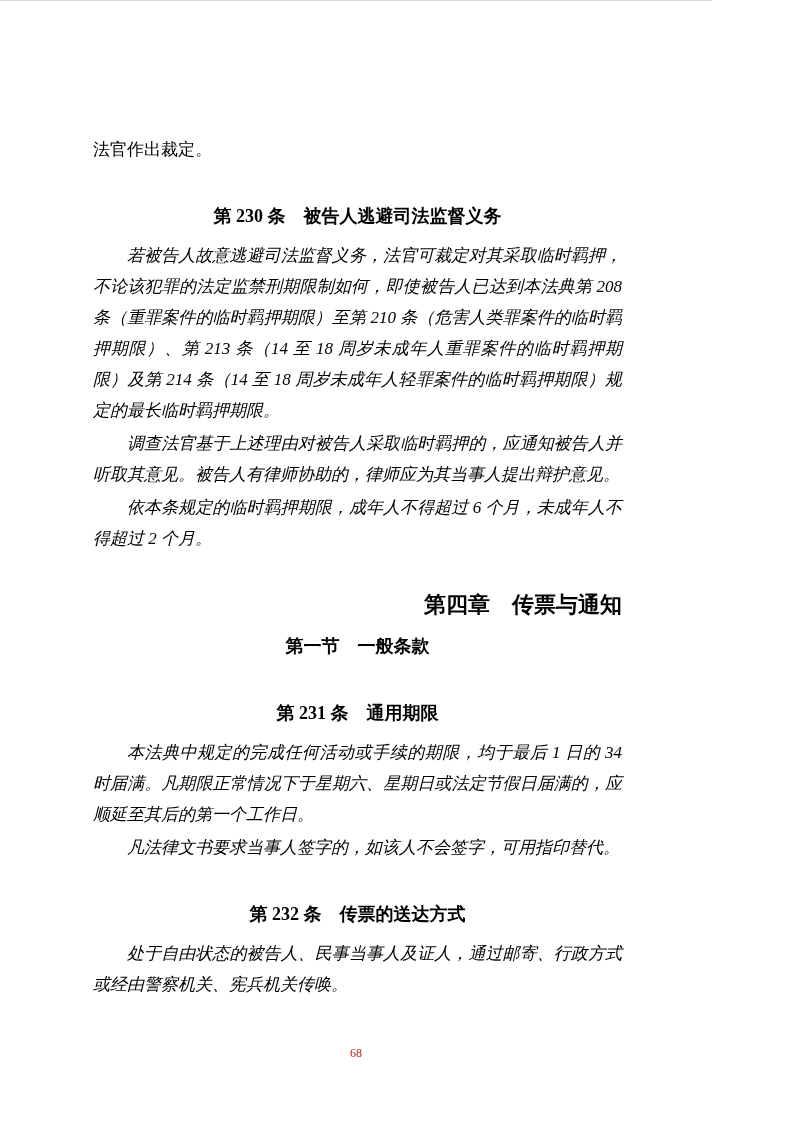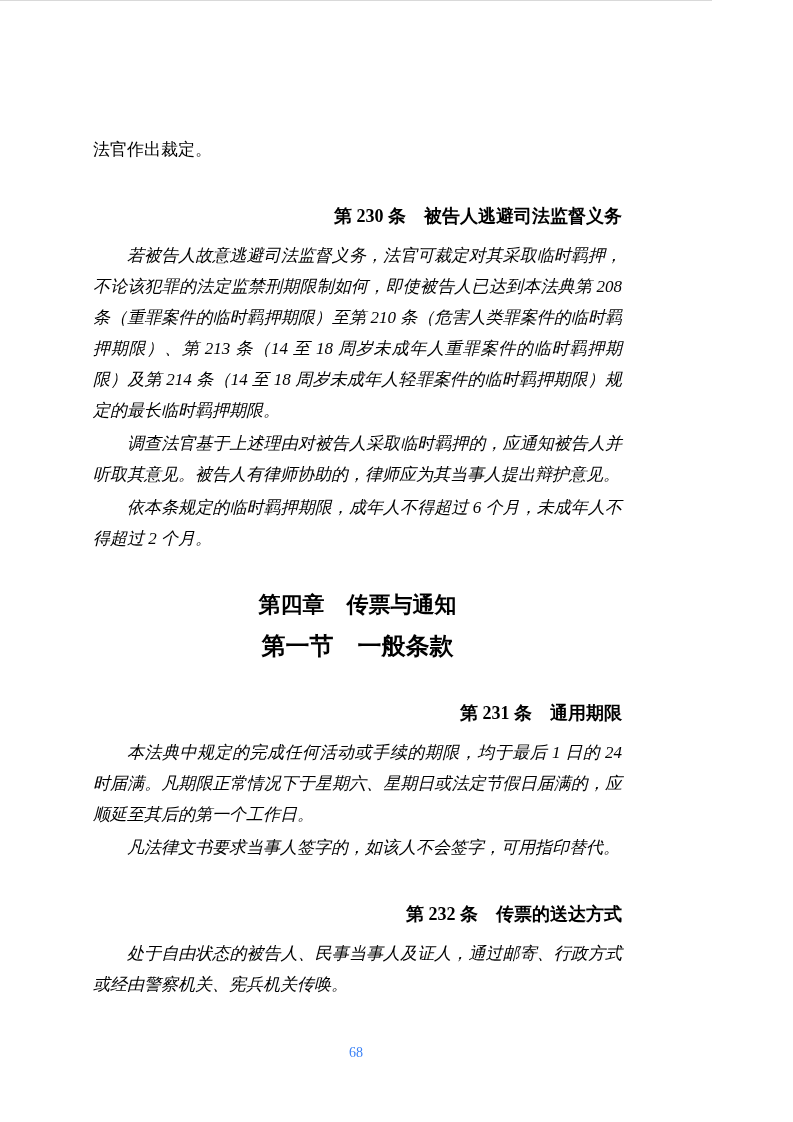--- a/index.html
+++ b/index.html
@@ -30,45 +30,45 @@
   p.continuation {
     margin: 0;
     text-align: justify;
     text-indent: 0;
   }
   .article-heading {
     font-size: 18px;
     font-weight: bold;
     line-height: 31px;
     margin: 36px 0 8px 0;
-    text-align: right;
+    text-align: center;
   }
   .chapter-heading {
     font-size: 22px;
     font-weight: bold;
     line-height: 36px;
-    text-align: center;
+    text-align: right;
     margin: 33px 0 0 0;
   }
   .section-heading {
-    font-size: 24px;
+    font-size: 18px;
     font-weight: bold;
     line-height: 31px;
     text-align: center;
     margin: 8px 0 0 0;
   }
   .page-number {
     position: absolute;
     left: 0;
     right: 0;
     bottom: 60px;
     text-align: center;
-    font-size: 14px;
+    font-size: 12px;
     line-height: 18px;
-    color: #3b82f6;
+    color: #b91c1c;
   }
 </style>
 </head>
 <body>
 
 <div class="page">
 
   <p class="continuation">法官作出裁定。</p>
 
   <div class="article-heading">第 230 条　被告人逃避司法监督义务</div>
@@ -79,21 +79,21 @@
 
 
   <p class="body-para">依本条规定的临时羁押期限，成年人不得超过 6 个月，未成年人不得超过 2 个月。</p>
 
   <div class="chapter-heading">第四章　传票与通知</div>
 
   <div class="section-heading">第一节　一般条款</div>
 
   <div class="article-heading">第 231 条　通用期限</div>
 
-  <p class="body-para">本法典中规定的完成任何活动或手续的期限，均于最后 1 日的 24 时届满。凡期限正常情况下于星期六、星期日或法定节假日届满的，应顺延至其后的第一个工作日。</p>
+  <p class="body-para">本法典中规定的完成任何活动或手续的期限，均于最后 1 日的 34 时届满。凡期限正常情况下于星期六、星期日或法定节假日届满的，应顺延至其后的第一个工作日。</p>
 
   <p class="body-para">凡法律文书要求当事人签字的，如该人不会签字，可用指印替代。</p>
 
   <div class="article-heading">第 232 条　传票的送达方式</div>
 
   <p class="body-para">处于自由状态的被告人、民事当事人及证人，通过邮寄、行政方式或经由警察机关、宪兵机关传唤。</p>
 
   <div class="page-number">68</div>
 
 </div>

